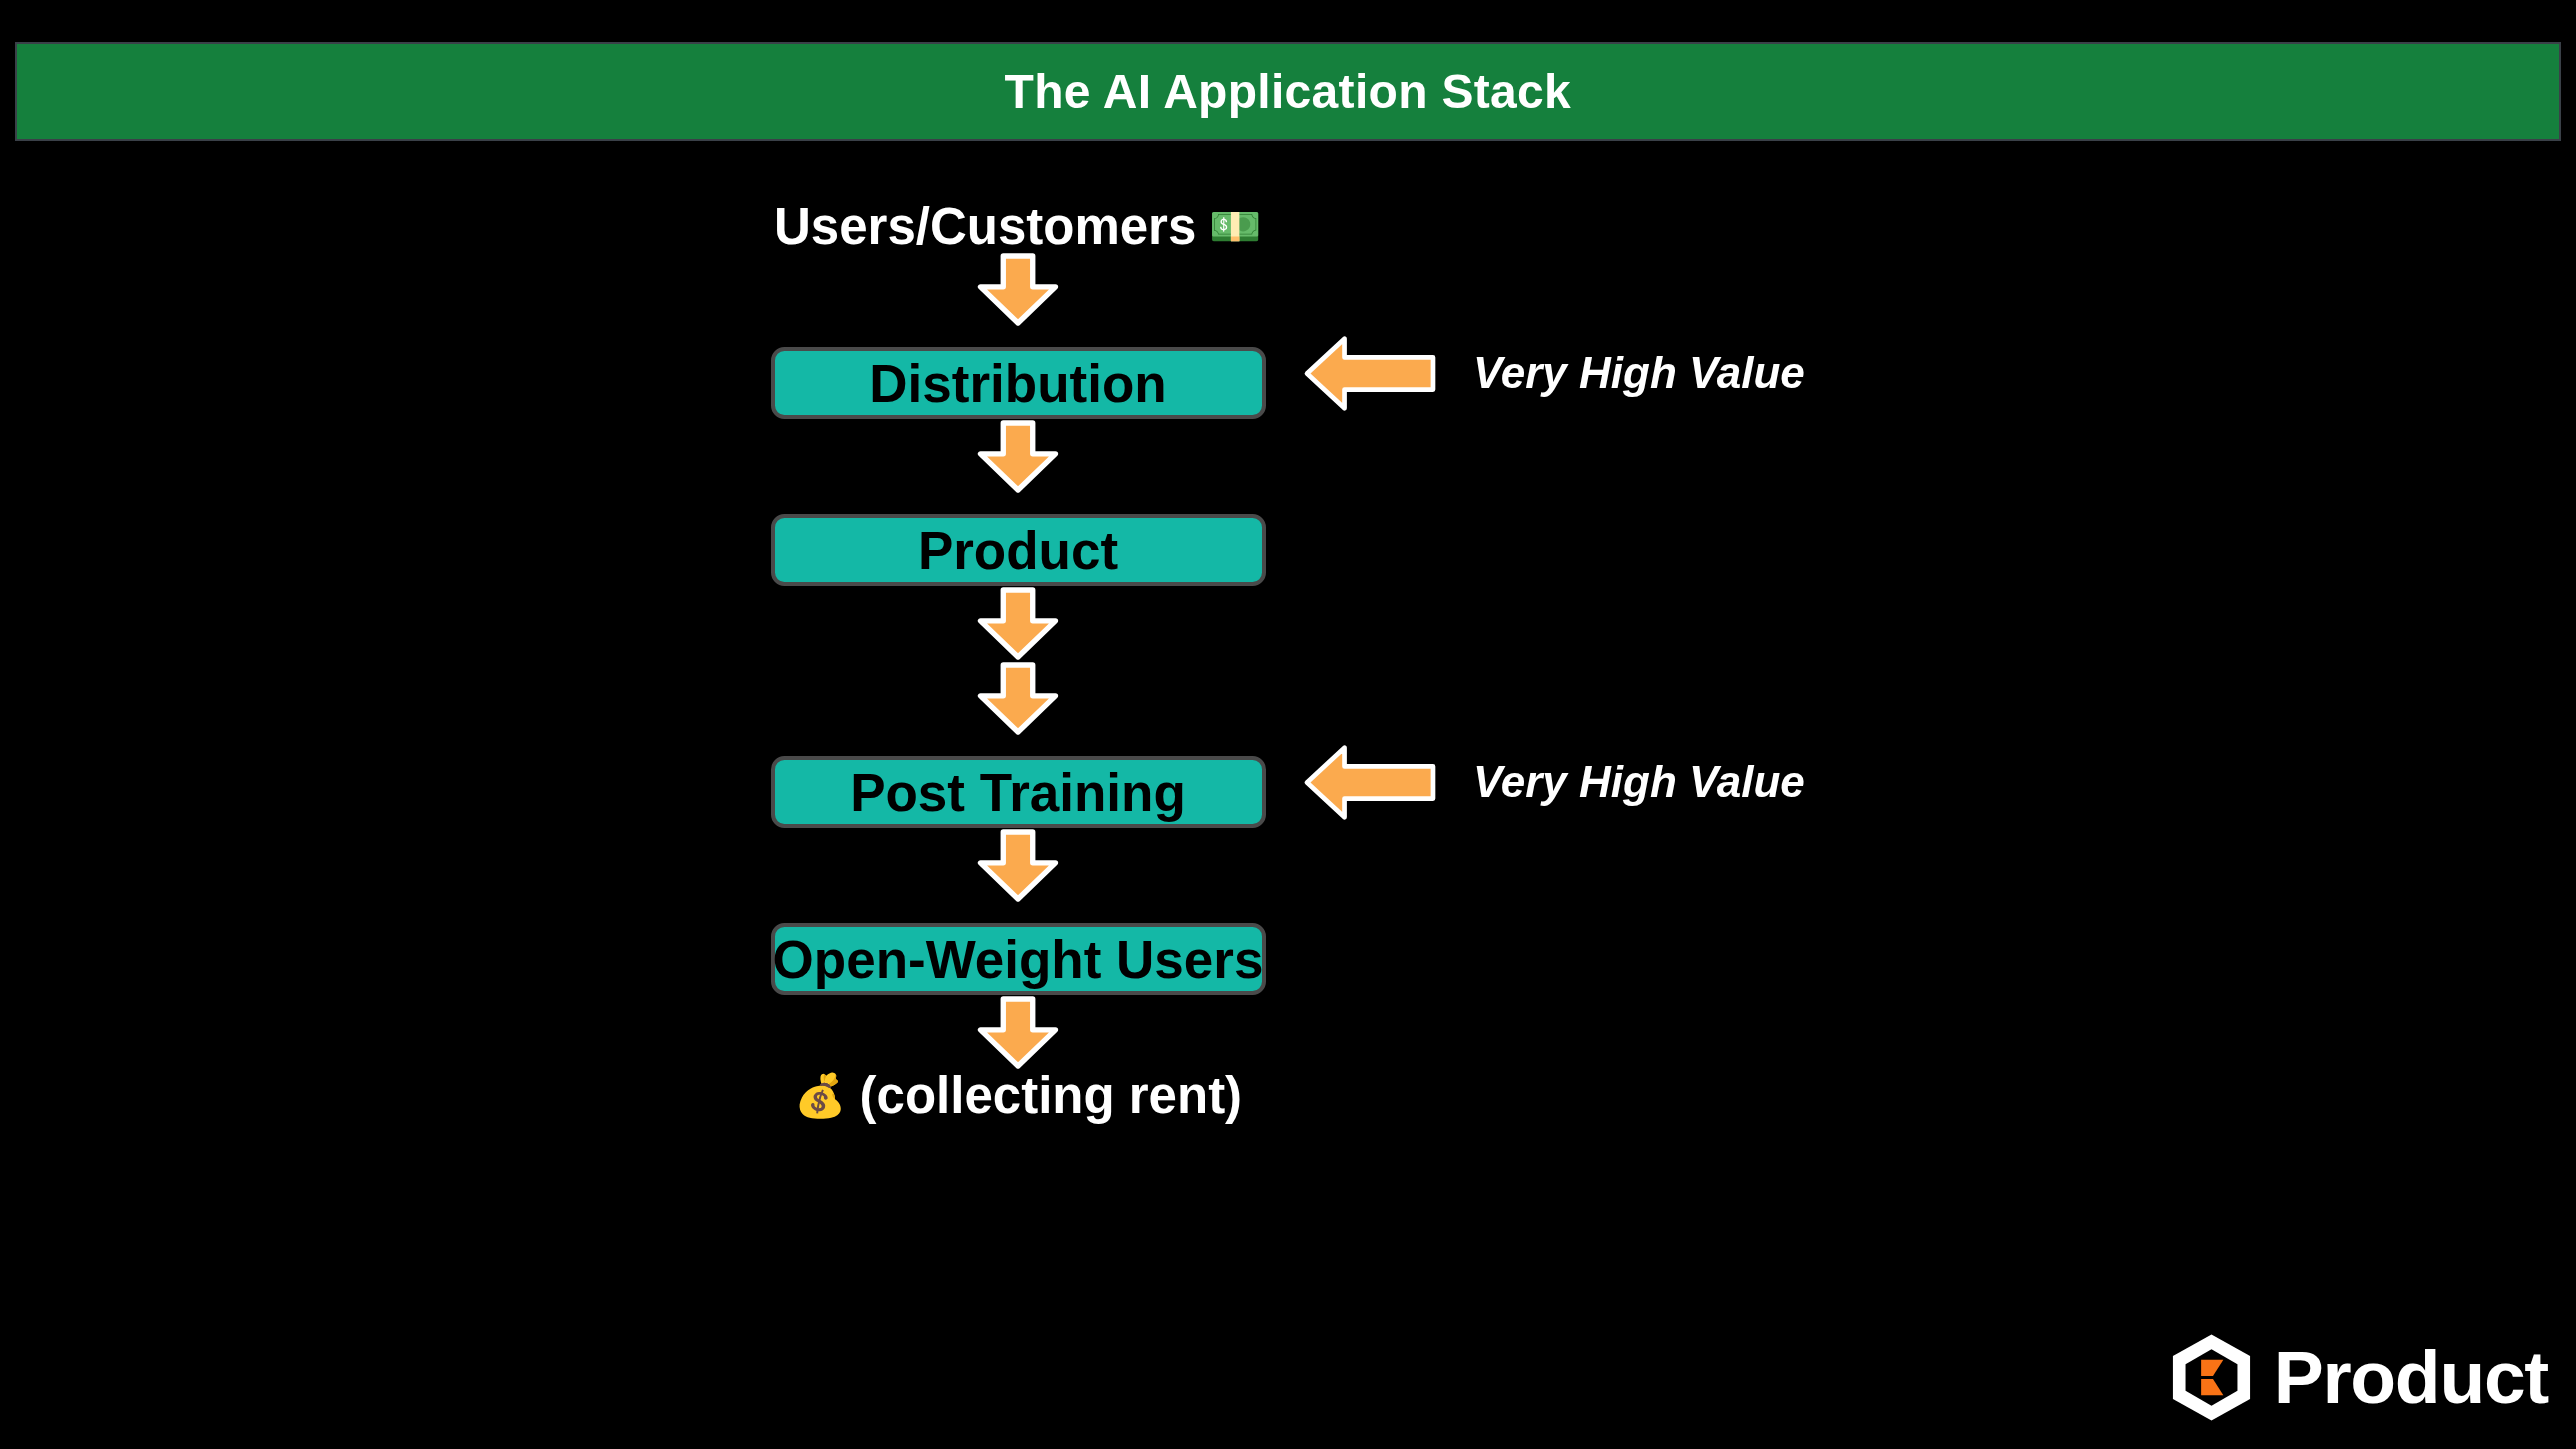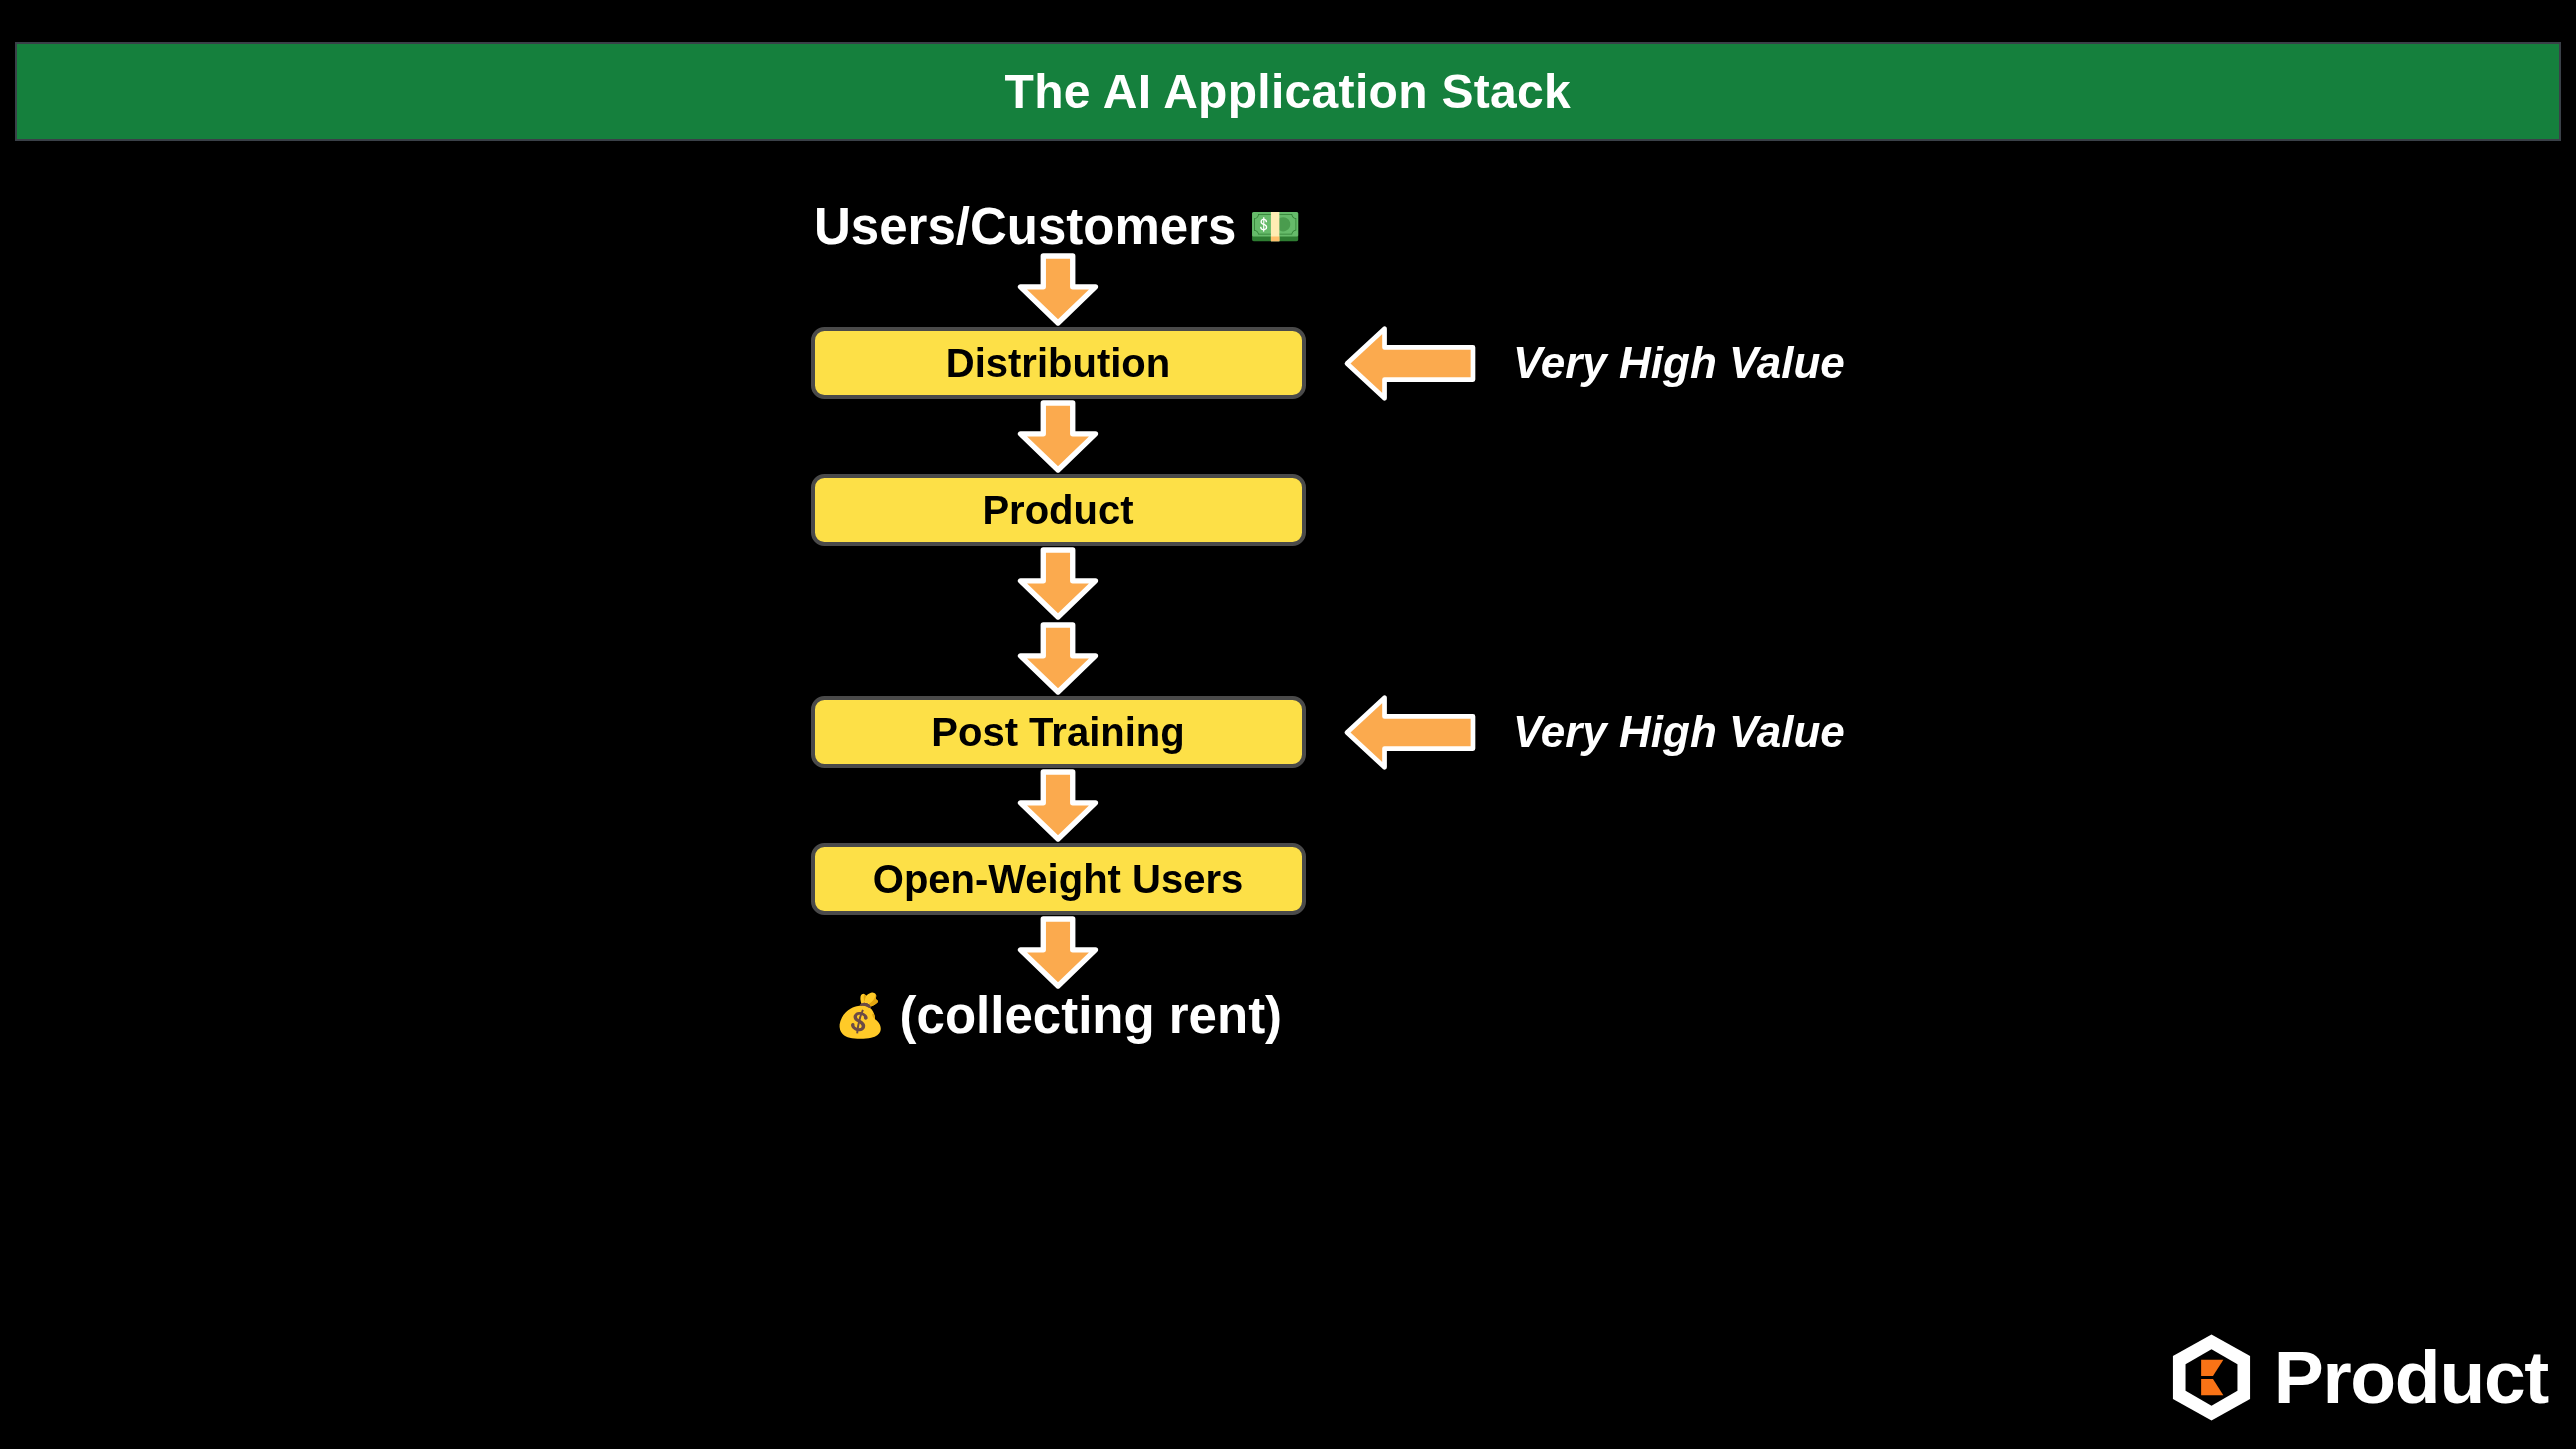--- a/index.html
+++ b/index.html
@@ -40,21 +40,20 @@
 
   
   #stack {
     position: absolute;
     left: 0;
     top: 201px;
     width: 2036px;
     display: flex;
     flex-direction: column;
     align-items: center;
-    padding-left: 40px;
   }
 
   .stack-row {
     position: relative;
     width: 2576px;
     display: flex;
     justify-content: center;
     align-items: center;
   }
 
@@ -72,32 +71,33 @@
   .emoji {
     font-size: 42px;
     line-height: 1;
     display: inline-block;
   }
 
   
   .stack-box {
     width: 495px;
     height: 72px;
-    background: #fde047;
+    background: #14b8a6;
     border: 4.7px solid #4a4a4a;
     border-radius: 13.4px;
     box-sizing: border-box;
     display: flex;
     align-items: center;
     justify-content: center;
     color: #000000;
-    font-size: 40px;
+    font-size: 53px;
     font-weight: bold;
     line-height: 1;
     white-space: nowrap;
+    margin-top: 20px;
   }
 
   
   .arrow-down {
     width: 94px;
     height: 75px;
     display: block;
   }
   .arrow-down-wrap {
     display: flex;

